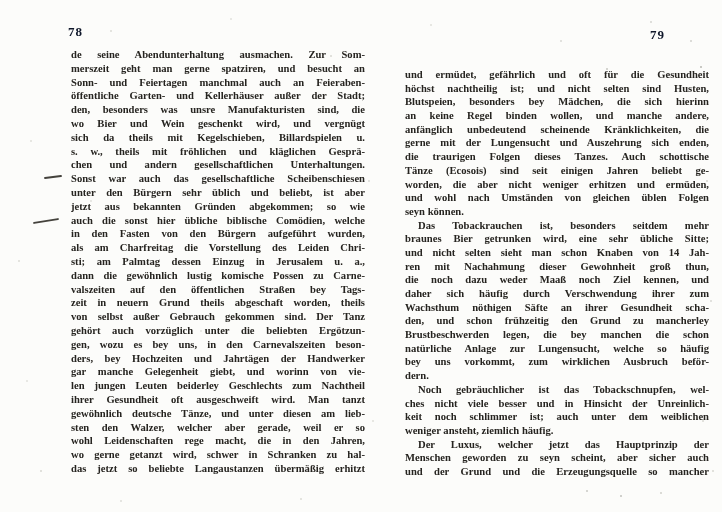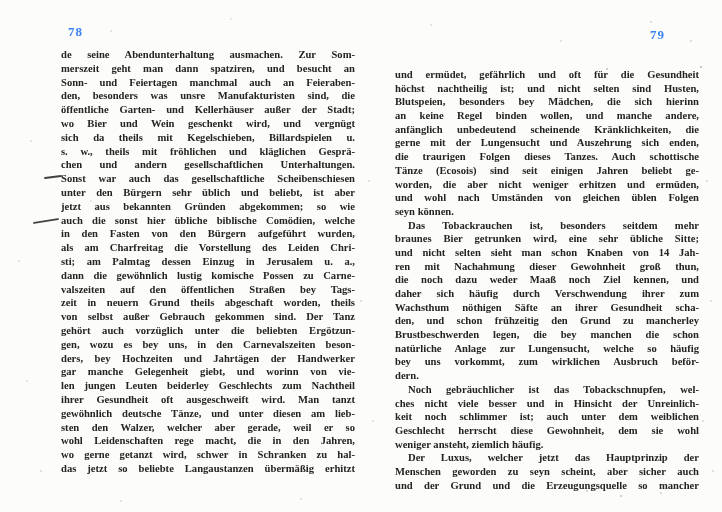--- a/index.html
+++ b/index.html
@@ -31,26 +31,26 @@
   .mark { position: absolute; background: #44423c; border-radius: 1px; }
   .mark1 { left: 44px; top: 176px; width: 18px; height: 2px; transform: rotate(-7deg); }
   .mark2 { left: 33px; top: 220px; width: 26px; height: 2px; transform: rotate(-9deg); }
 
   .page { position: absolute; color: #262420; }
   .page-left  { left: 55px;  top: 24px; width: 294px; }
   .page-right { left: 389px; top: 27px; width: 304px; }
 
   .pagenum {
     position: absolute; top: 0; font-size: 13px; font-weight: 700;
-    letter-spacing: 1px; color: #3b82f6;
+    letter-spacing: 1px; color: #0f172a;
   }
   .page-left  .pagenum { left: 13px; }
   .page-right .pagenum { left: 261px; }
 
-  .col { position: absolute; left: 6px; width: 100%; }
+  .col { position: absolute; left: 16px; width: 100%; }
   .page-left  .col { top: 24px; }
   .page-right .col { top: 25px; margin-top: 16px; }
 
   .line {
     height: 13.8px; line-height: 13.8px;
     font-size: 10.6px; font-weight: 700;
     text-align: justify; text-align-last: justify;
     white-space: nowrap; overflow: hidden;
     color: #262420;
   }
@@ -63,24 +63,24 @@
 
 <div class="scan">
   <div class="noise"></div>
   <div class="mark mark1"></div>
   <div class="mark mark2"></div>
 
   <div class="page page-left">
     <div class="pagenum">78</div>
     <div class="col">
         <div class="line">de seine Abendunterhaltung ausmachen. Zur Som-</div>
-        <div class="line">merszeit geht man dann spatziren, und besucht an</div>
+        <div class="line">merszeit geht man gerne spatziren, und besucht an</div>
         <div class="line">Sonn- und Feiertagen manchmal auch an Feieraben-</div>
+        <div class="line">öffentliche Garten- und Kellerhäuser außer der Stadt;</div>
         <div class="line">den, besonders was unsre Manufakturisten sind, die</div>
-        <div class="line">öffentliche Garten- und Kellerhäuser außer der Stadt;</div>
         <div class="line">wo Bier und Wein geschenkt wird, und vergnügt</div>
         <div class="line">sich da theils mit Kegelschieben, Billardspielen u.</div>
         <div class="line">s. w., theils mit fröhlichen und kläglichen Gesprä-</div>
         <div class="line">chen und andern gesellschaftlichen Unterhaltungen.</div>
         <div class="line">Sonst war auch das gesellschaftliche Scheibenschiesen</div>
         <div class="line">unter den Bürgern sehr üblich und beliebt, ist aber</div>
         <div class="line">jetzt aus bekannten Gründen abgekommen; so wie</div>
         <div class="line">auch die sonst hier übliche biblische Comödien, welche</div>
         <div class="line">in den Fasten von den Bürgern aufgeführt wurden,</div>
         <div class="line">als am Charfreitag die Vorstellung des Leiden Chri-</div>
@@ -125,20 +125,19 @@
         <div class="line">daher sich häufig durch Verschwendung ihrer zum</div>
         <div class="line">Wachsthum nöthigen Säfte an ihrer Gesundheit scha-</div>
         <div class="line">den, und schon frühzeitig den Grund zu mancherley</div>
         <div class="line">Brustbeschwerden legen, die bey manchen die schon</div>
         <div class="line">natürliche Anlage zur Lungensucht, welche so häufig</div>
         <div class="line">bey uns vorkommt, zum wirklichen Ausbruch beför-</div>
         <div class="line end">dern.</div>
         <div class="line indent">Noch gebräuchlicher ist das Tobackschnupfen, wel-</div>
         <div class="line">ches nicht viele besser und in Hinsicht der Unreinlich-</div>
         <div class="line">keit noch schlimmer ist; auch unter dem weiblichen</div>
-        <div class="line">Geschlecht herrscht diese Gewohnheit, dem sie wohl</div>
         <div class="line end">weniger ansteht, ziemlich häufig.</div>
         <div class="line indent">Der Luxus, welcher jetzt das Hauptprinzip der</div>
         <div class="line">Menschen geworden zu seyn scheint, aber sicher auch</div>
         <div class="line">und der Grund und die Erzeugungsquelle so mancher</div>
       </div>
   </div>
 </div>
 
 </body></html>

